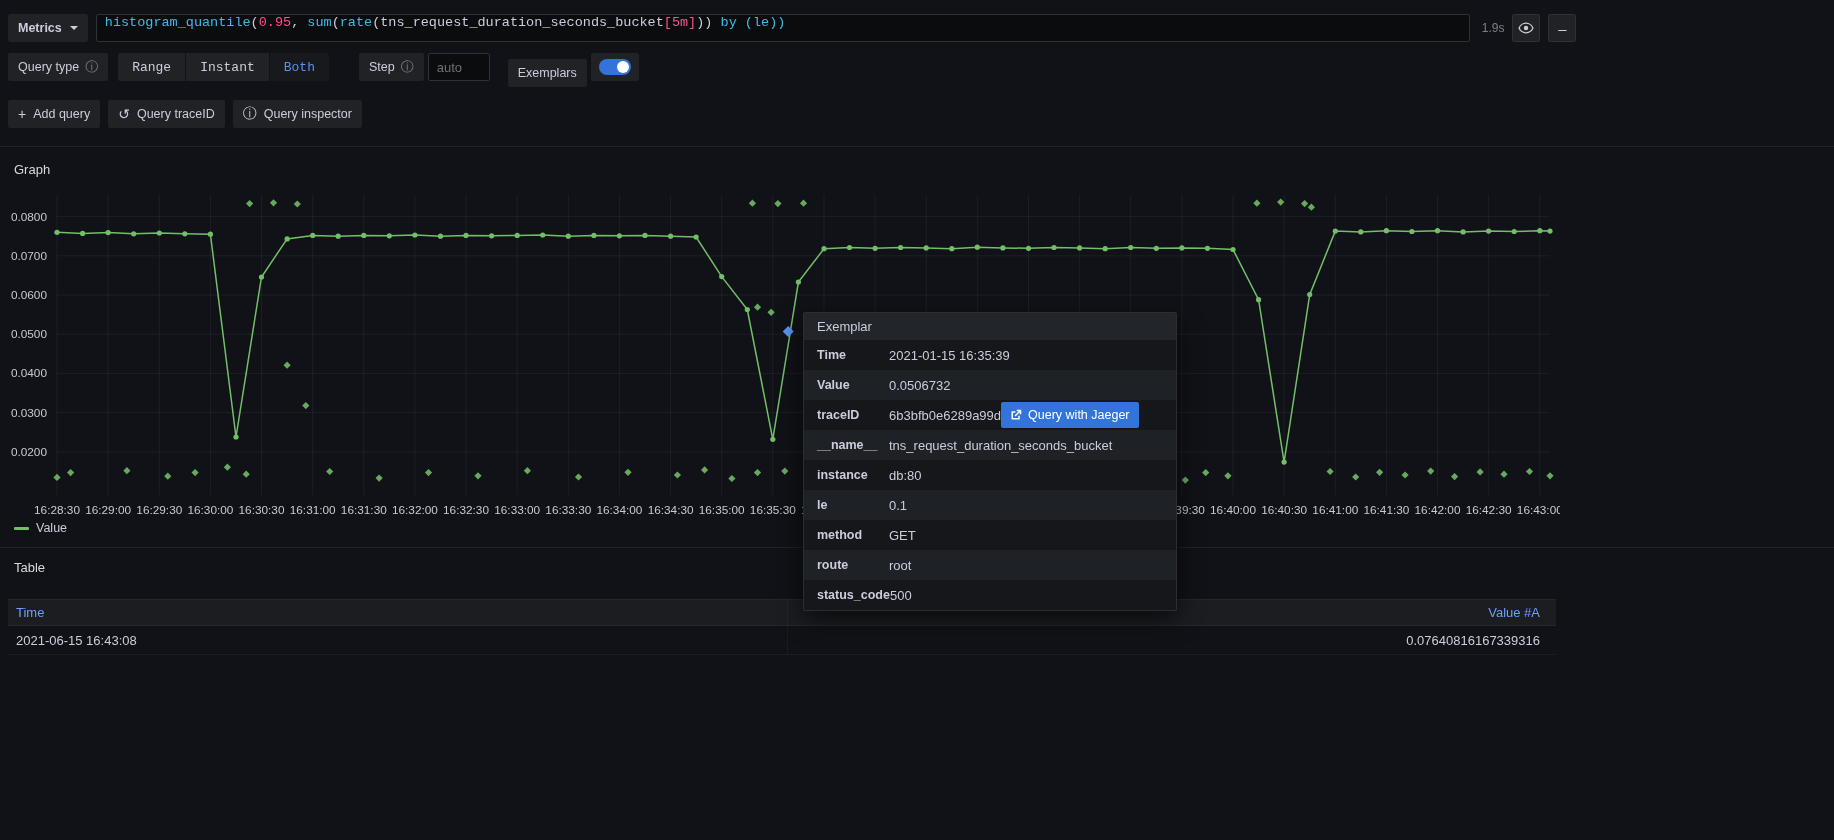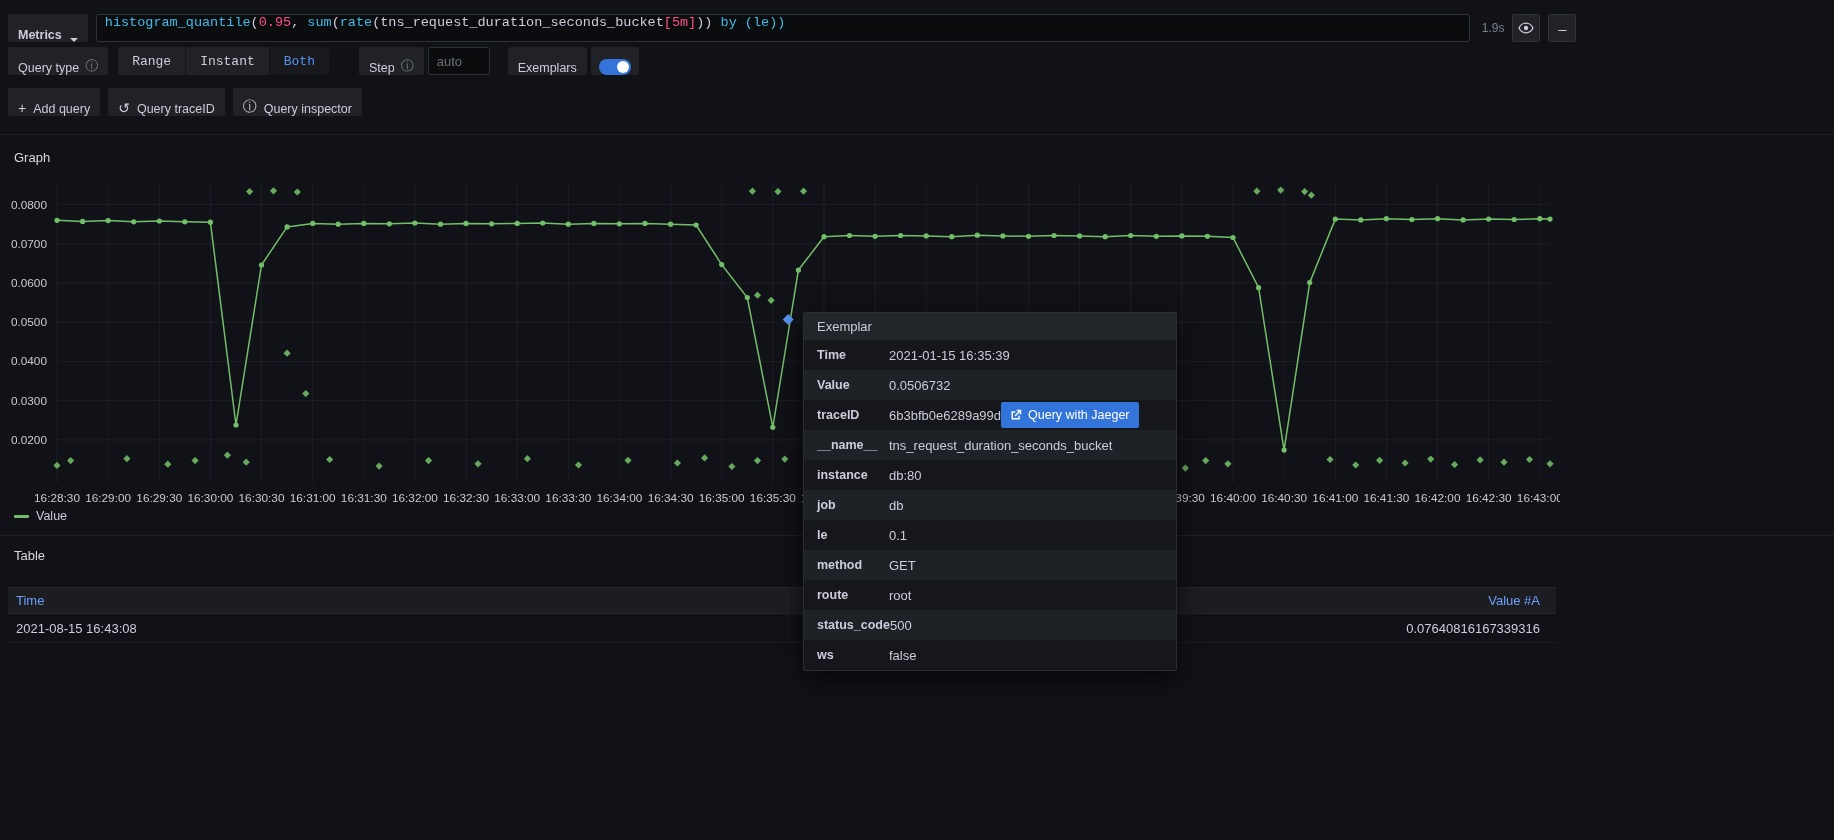--- a/index.html
+++ b/index.html
@@ -12,21 +12,21 @@
     overflow: hidden;
     position: relative;
   }
   
   .toolbar { padding: 14px 8px 0 8px; border-bottom: 1px solid rgba(204,204,220,0.09); padding-bottom: 18px; }
   .row { display: flex; align-items: center; }
   .row1 { margin-bottom: 5px; }
   .row2 { margin-bottom: 13px; }
   .chip {
     background: #202226; border: none; color: #ccccdc; height: 28px;
-    display: inline-flex; align-items: flex-end; padding: 0 10px;
+    display: inline-flex; align-items: center; padding: 0 10px;
     border-radius: 2px; font-size: 12.5px; font-family: inherit; cursor: pointer;
   }
   .metrics-btn { font-weight: 700; font-size: 12.5px; }
   .caret { width: 0; height: 0; border-left: 4px solid transparent; border-right: 4px solid transparent;
     border-top: 4px solid #ccccdc; display: inline-block; margin-left: 8px; }
   .query-input {
     margin-left: 8px; width: 1374px; height: 28px; background: #0b0c0e;
     border: 1px solid #2c3235; border-radius: 2px; display: flex; 
     padding: 0 8px; overflow: hidden; white-space: nowrap; cursor: text;
   }
@@ -47,21 +47,21 @@
     height: 28px; padding: 0 14px; font-size: 13px; font-family: Liberation Mono, monospace; cursor: pointer;
   }
   .mode-btn:first-child { border-left: none; }
   .mode-btn.selected { color: #5794f2; background: #17191d; }
   .step-wrap { margin-left: 30px; }
   .step-input {
     margin-left: 4px; width: 62px; height: 28px; background: #0b0c0e; border: 1px solid #2c3235;
     border-radius: 2px; color: #ccccdc; padding: 8px 8px; font-family: inherit; font-size: 13px;
   }
   .step-input::placeholder { color: #6c7077; }
-  .exemplars-wrap { margin-left: 18px; }
+  .exemplars-wrap { margin-left: 18px; margin-top: 12px; }
   .toggle-chip { margin-left: 4px; padding: 0 8px; }
   .switch { width: 32px; height: 16px; border-radius: 9px; background: #3274d9; position: relative; cursor: pointer; }
   .switch::after { content:""; position: absolute; right: 2px; top: 2px; width: 12px; height: 12px; border-radius: 50%; background: #fff; }
   .action-btn { font-weight: 500; margin-right: 8px; gap: 7px; }
   .action-icon { font-size: 14px; color: #ccccdc; }
   
   .panel-title { font-size: 13px; font-weight: 500; color: #d8d9da; padding: 0 0 0 14px; }
   .graph-panel { padding-top: 15px; }
   .graph-panel .panel-title { margin-bottom: 6px; }
   #chart { display: block; }
@@ -366,21 +366,21 @@
 
 <div class="table-panel">
   <div class="panel-title">Table</div>
   <div class="table-wrap">
     <div class="table-header-row">
         <div class="th col0">Time</div>
         <div class="th col1">Value #A</div>
       </div>
     <div>
         <div class="tr">
-          <div class="td col0">2021-08-15 16:43:08</div>
+          <div class="td col0">2021-06-15 16:43:08</div>
           <div class="td col1">0.07640816167339316</div>
         </div>
       </div>
   </div>
 </div>
 
 <div class="exemplar-tooltip">
   <div class="tt-header">Exemplar</div>
   <div>
       <div class="tt-row">
@@ -413,26 +413,20 @@
           <span>tns_request_duration_seconds_bucket</span>
         </div>
       </div>
       <div class="tt-row">
         <div class="tt-label">instance</div>
         <div class="tt-value">
           <span>db:80</span>
         </div>
       </div>
       <div class="tt-row">
-        <div class="tt-label">job</div>
-        <div class="tt-value">
-          <span>db</span>
-        </div>
-      </div>
-      <div class="tt-row">
         <div class="tt-label">le</div>
         <div class="tt-value">
           <span>0.1</span>
         </div>
       </div>
       <div class="tt-row">
         <div class="tt-label">method</div>
         <div class="tt-value">
           <span>GET</span>
         </div>
@@ -440,22 +434,16 @@
       <div class="tt-row">
         <div class="tt-label">route</div>
         <div class="tt-value">
           <span>root</span>
         </div>
       </div>
       <div class="tt-row">
         <div class="tt-label">status_code</div>
         <div class="tt-value">
           <span>500</span>
-        </div>
-      </div>
-      <div class="tt-row">
-        <div class="tt-label">ws</div>
-        <div class="tt-value">
-          <span>false</span>
         </div>
       </div>
     </div>
 </div>
 
 </body></html>

